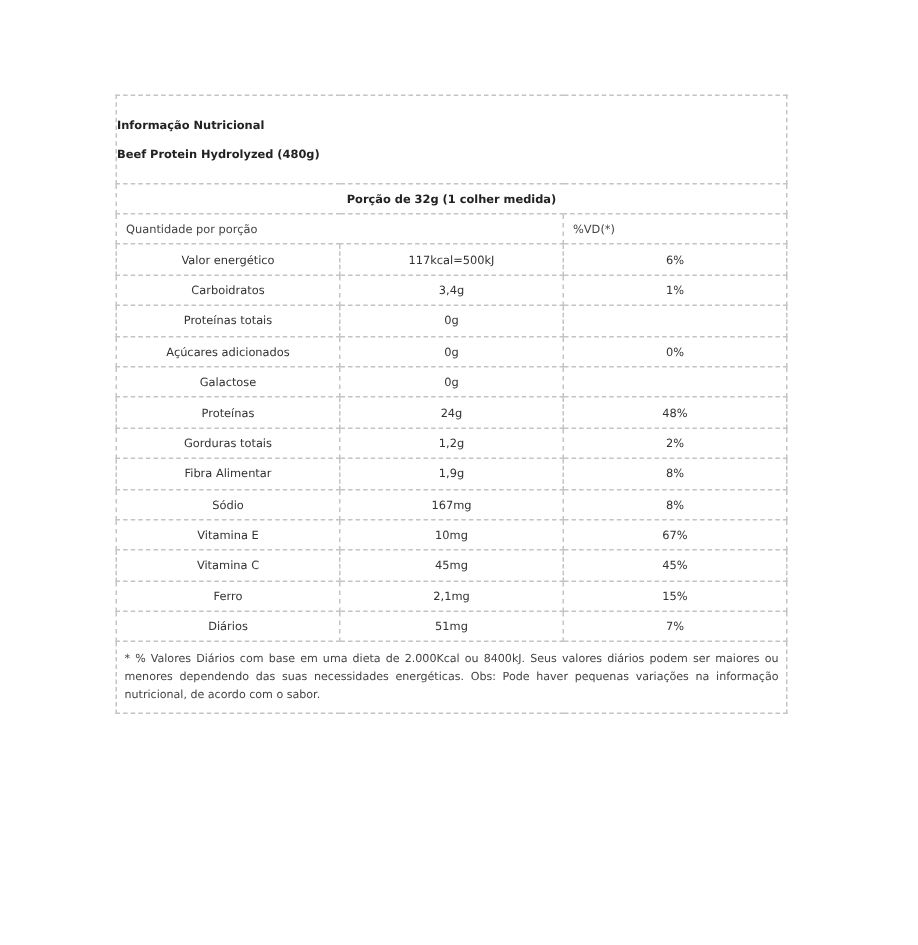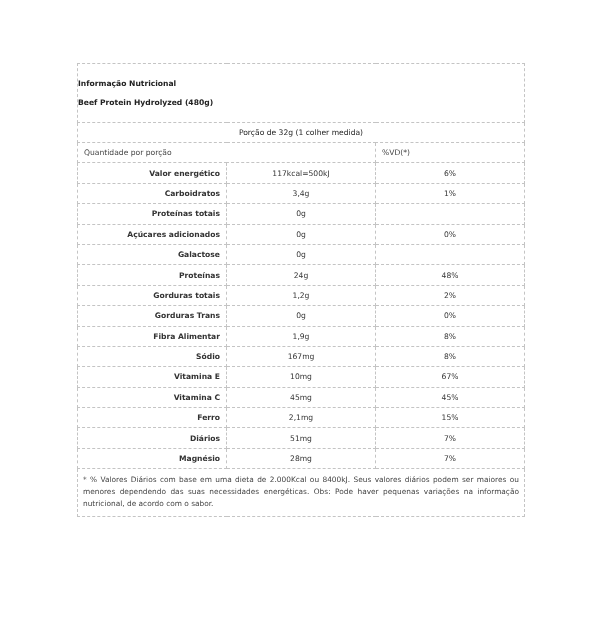--- a/index.html
+++ b/index.html
@@ -2,23 +2,23 @@
 <html><head>
 <meta charset="utf-8">
 <style>
   html, body { margin: 0; padding: 0; background: #ffffff; }
   body { width: 612px; height: 630px; position: relative; font-family: "DejaVu Sans", sans-serif; color: #333333; }
   .wrap { position: absolute; left: 77px; top: 63px; width: 448px; }
   table { border-collapse: collapse; width: 448px; font-size: 7.6px; table-layout: fixed; }
   td { border: 1px dashed #c4c4c4; padding: 0 6px; height: 19.4px; vertical-align: middle; }
   .title-cell { text-align: left; font-weight: bold; height: 58px; padding: 0; }
   .title-cell p { margin: 10px 0; font-size: 7.6px; color: #222222; }
-  .portion { text-align: center; font-weight: normal; color: #222222; height: 19px; }
+  .portion { text-align: center; font-weight: bold; color: #222222; height: 19px; }
   .hdr { color: #444444; }
-  .c1 { width: 200px; text-align: right; font-weight: bold; }
+  .c1 { width: 200px; text-align: center; }
   .c2 { width: 112px; text-align: center; }
   .c3 { text-align: center; }
   .foot { font-size: 7.4px; line-height: 12px; padding: 5px 5px 6px 5px; text-align: justify; height: auto; color: #444444; }
 </style>
 </head>
 <body>
 
 <div class="wrap">
   <table>
     <tbody id="tbody">
@@ -64,25 +64,20 @@
           <td class="c1">Proteínas</td>
           <td class="c2">24g</td>
           <td class="c3">48%</td>
         </tr>
         <tr>
           <td class="c1">Gorduras totais</td>
           <td class="c2">1,2g</td>
           <td class="c3">2%</td>
         </tr>
         <tr>
-          <td class="c1">Gorduras Trans</td>
-          <td class="c2">0g</td>
-          <td class="c3">0%</td>
-        </tr>
-        <tr>
           <td class="c1">Fibra Alimentar</td>
           <td class="c2">1,9g</td>
           <td class="c3">8%</td>
         </tr>
         <tr>
           <td class="c1">Sódio</td>
           <td class="c2">167mg</td>
           <td class="c3">8%</td>
         </tr>
         <tr>
@@ -99,22 +94,17 @@
           <td class="c1">Ferro</td>
           <td class="c2">2,1mg</td>
           <td class="c3">15%</td>
         </tr>
         <tr>
           <td class="c1">Diários</td>
           <td class="c2">51mg</td>
           <td class="c3">7%</td>
         </tr>
         <tr>
-          <td class="c1">Magnésio</td>
-          <td class="c2">28mg</td>
-          <td class="c3">7%</td>
-        </tr>
-        <tr>
           <td class="foot" colspan="3">* % Valores Diários com base em uma dieta de 2.000Kcal ou 8400kJ. Seus valores diários podem ser maiores ou menores dependendo das suas necessidades energéticas. Obs: Pode haver pequenas variações na informação nutricional, de acordo com o sabor.</td>
         </tr>
       </tbody>
   </table>
 </div>
 
 </body></html>

